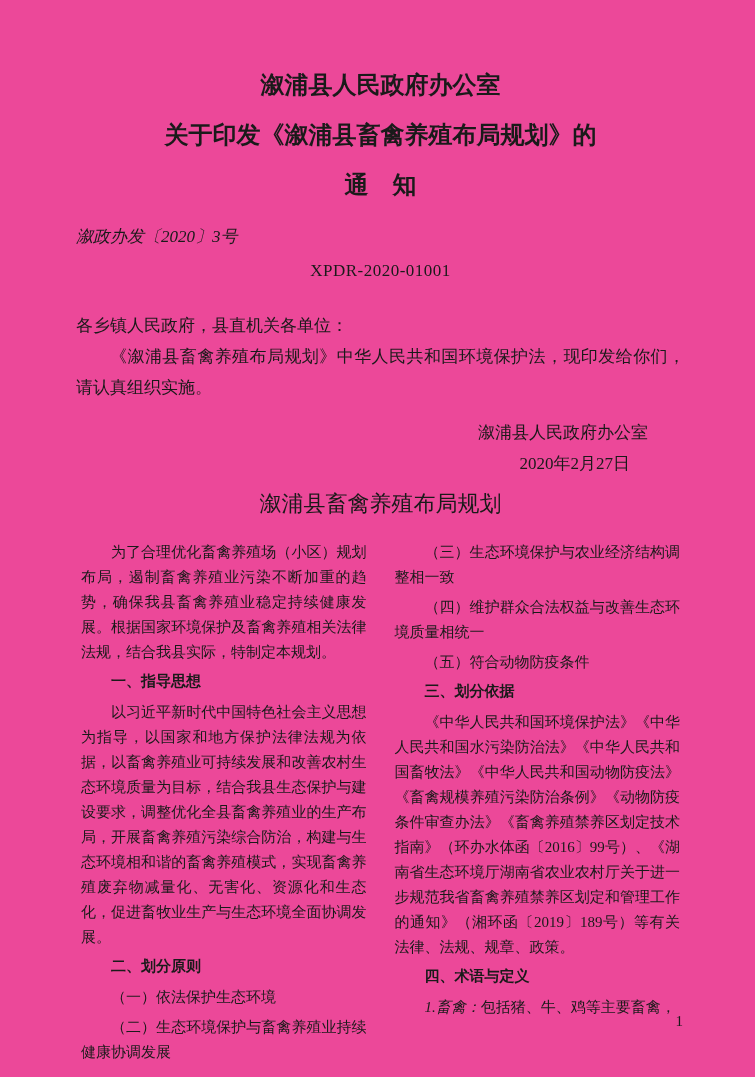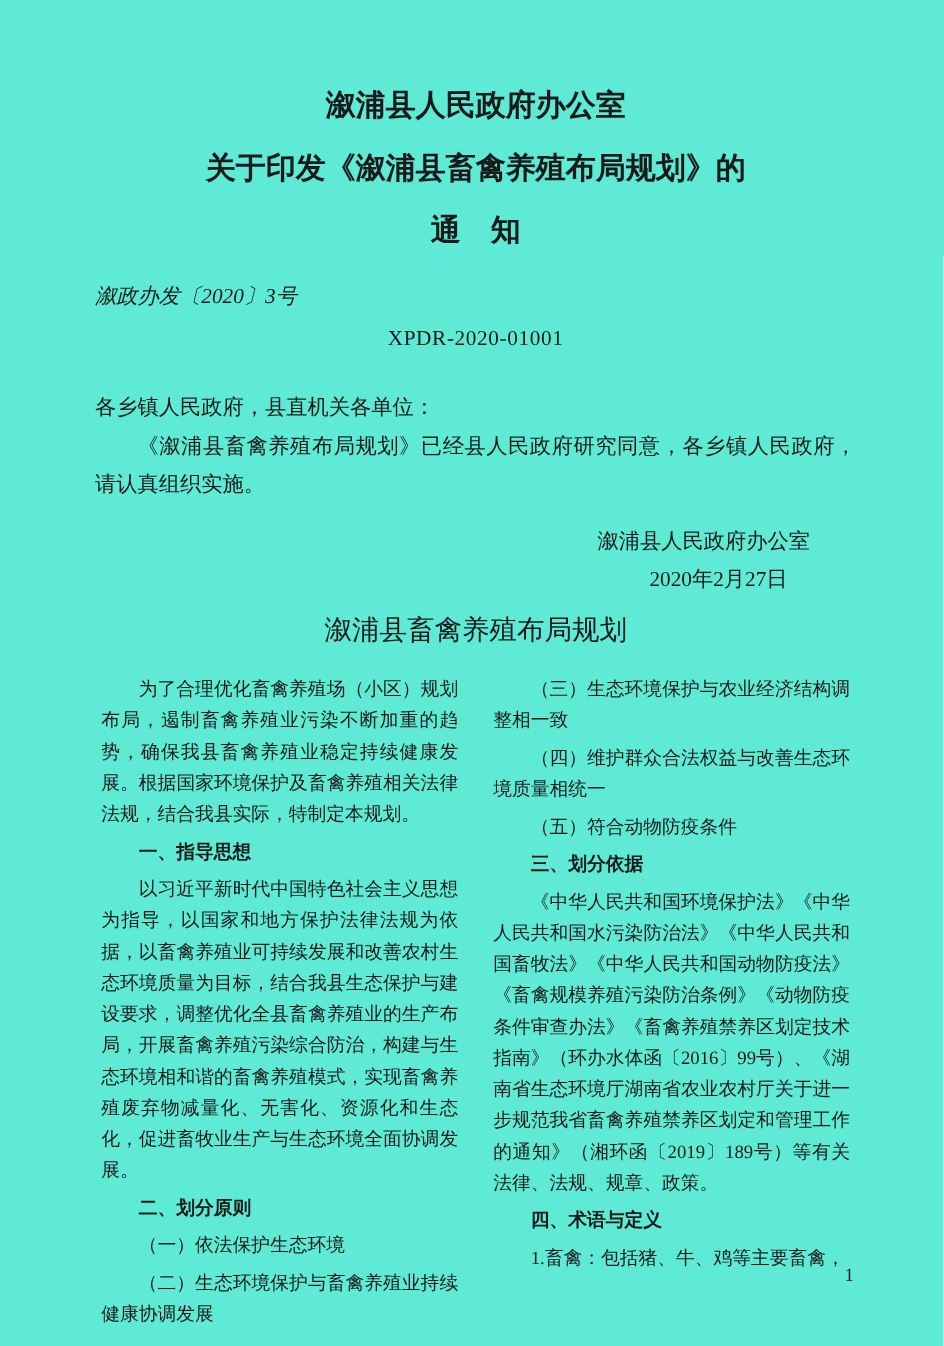--- a/index.html
+++ b/index.html
@@ -3,21 +3,21 @@
 <meta charset="utf-8">
 <style>
   html, body {
     margin: 0;
     padding: 0;
     background: #ffffff;
   }
   .page {
     width: 755px;
     height: 1077px;
-    background: #5eead4;
+    background: #ec4899;
     color: #1a1a1a;
     position: relative;
     box-sizing: border-box;
     padding: 60px 70px 0 76px;
     font-family: "Liberation Serif", "DejaVu Serif", serif;
     overflow: hidden;
   }
   
   .notice-title {
     margin: 0;
@@ -80,21 +80,21 @@
   }
   .col p {
     margin: 5px;
     text-indent: 2em;
     text-align: justify;
   }
   .col p.heading {
     font-family: Liberation Mono, monospace;
     font-weight: 700;
   }
-  .term { }
+  .term { font-style: italic; }
   
   .page-number {
     position: absolute;
     bottom: 47px;
     right: 72px;
     font-size: 15px;
     line-height: 18px;
   }
 </style>
 </head>
@@ -107,21 +107,21 @@
       <span class="title-line">溆浦县人民政府办公室</span>
       <span class="title-line">关于印发《溆浦县畜禽养殖布局规划》的</span>
       <span class="title-line">通　知</span>
     </h1>
     <div class="doc-number">溆政办发〔2020〕3号</div>
     <div class="doc-code">XPDR-2020-01001</div>
   </header>
 
   <section class="notice-body">
     <p class="salutation">各乡镇人民政府，县直机关各单位：</p>
-    <p class="notice-text">《溆浦县畜禽养殖布局规划》已经县人民政府研究同意，各乡镇人民政府，请认真组织实施。</p>
+    <p class="notice-text">《溆浦县畜禽养殖布局规划》中华人民共和国环境保护法，现印发给你们，请认真组织实施。</p>
     <div class="signature-block">
       <div class="signer">溆浦县人民政府办公室</div>
       <div class="sign-date">2020年2月27日</div>
     </div>
   </section>
 
   <section>
     <h2 class="plan-title">溆浦县畜禽养殖布局规划</h2>
     <div class="columns">
       <div class="col" id="left-col">

